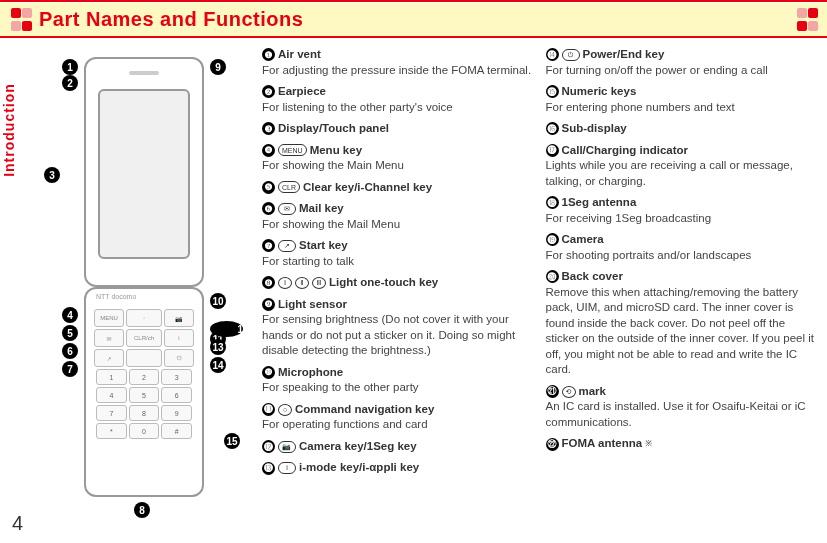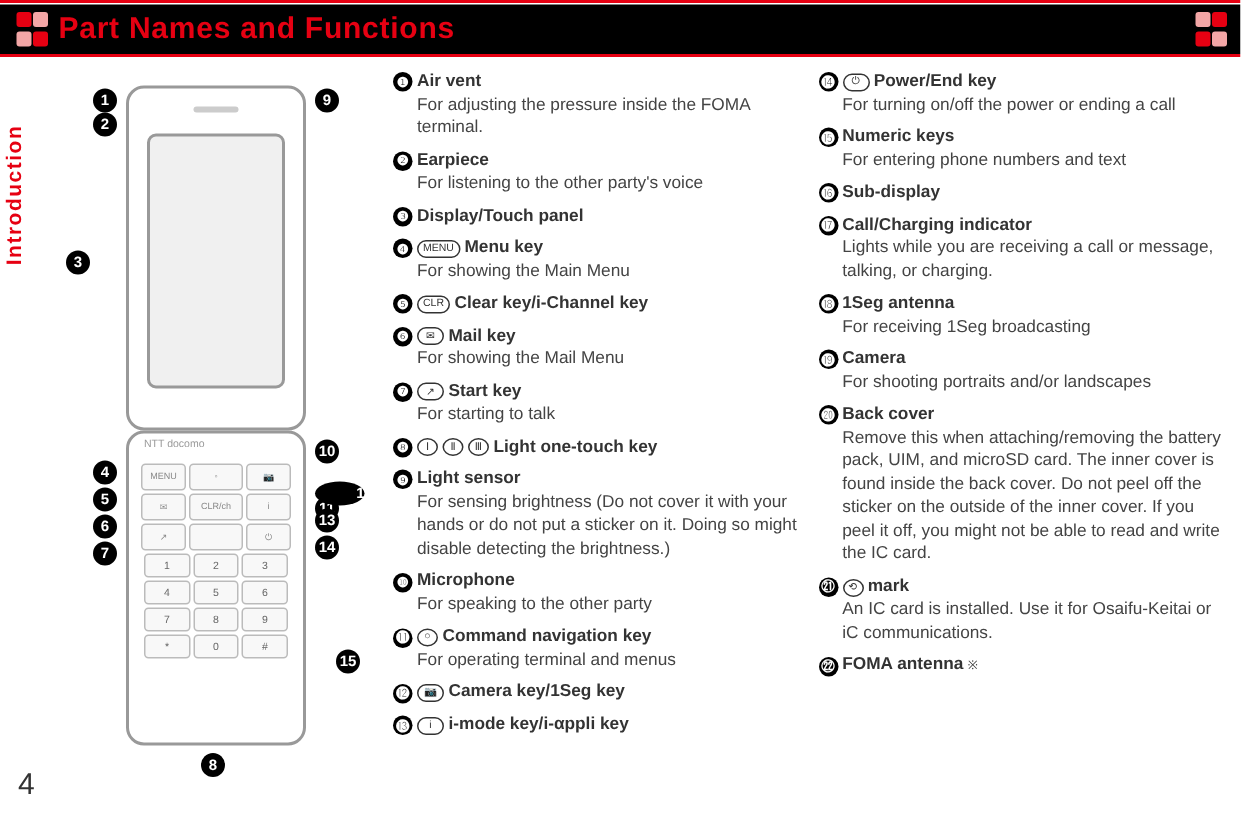--- a/index.html
+++ b/index.html
@@ -1,18 +1,18 @@
 <!DOCTYPE html>
 <html><head>
 <meta charset="utf-8">
 <style>
   * { box-sizing: border-box; margin: 0; padding: 0; }
   body { font-family: Arial, Helvetica, sans-serif; width: 827px; height: 543px; position: relative; background: #fff; color: #333; font-size: 12px; }
   
-  .header { background: #000000; padding: 4px 10px; display: flex; align-items: center; justify-content: space-between; }
+  .header { background: #fef9c3; padding: 4px 10px; display: flex; align-items: center; justify-content: space-between; }
   .header-left { display: flex; align-items: center; gap: 8px; }
   .header-title { color: #e60012; font-size: 20px; font-weight: bold; letter-spacing: 0.5px; }
   .red-bar { height: 2px; background: #e60012; margin-bottom: 1px; }
   .puzzle-piece { width: 10px; height: 10px; border-radius: 2px; margin: 1px; }
   .puzzle-red { background: #e60012; }
   .puzzle-pink { background: #f3a6a6; }
   .puzzle-grid { display: grid; grid-template-columns: repeat(2, 10px); gap: 1px; }
 
   .side-tab { position: absolute; left: 0; top: 70px; width: 18px; height: 120px; display: flex; align-items: center; justify-content: center; }
   .side-tab-text { color: #e60012; font-weight: bold; font-size: 14px; transform: rotate(-90deg); white-space: nowrap; letter-spacing: 1px; }
@@ -37,21 +37,21 @@
   .callout { position: absolute; width: 16px; height: 16px; border-radius: 50%; background: #000; color: #fff; font-size: 10px; display: flex; align-items: center; justify-content: center; font-weight: bold; }
 
   .columns { display: flex; gap: 12px; flex: 1; }
   .col { flex: 1; font-size: 11.5px; line-height: 1.35; }
   .item { margin-bottom: 6px; }
   .item-head { display: flex; align-items: center; gap: 3px; flex-wrap: wrap; }
   .num { display: inline-flex; width: 13px; height: 13px; border-radius: 50%; background: #000; color: #fff; font-size: 9px; align-items: center; justify-content: center; font-weight: bold; flex-shrink: 0; }
   .keyicon { display: inline-flex; min-width: 18px; height: 12px; border: 1px solid #333; border-radius: 7px; font-size: 7px; align-items: center; justify-content: center; padding: 0 3px; font-weight: normal; flex-shrink: 0; background:#fff; }
   .keyicon.round { border-radius: 50%; width: 14px; min-width: 14px; padding: 0; }
   .item-title { font-weight: bold; }
-  .item-desc { margin-left: 16px; color: #444; }
+  .item-desc { color: #444; }
   .sup { font-size: 8px; vertical-align: super; }
 </style>
 </head>
 <body>
 
 <div class="red-bar"></div>
 <div class="header">
   <div class="header-left">
     <span class="puzzle-grid">
       <span class="puzzle-piece puzzle-red"></span>
@@ -208,21 +208,21 @@
             <span class="item-title">Microphone</span>
           </div>
           <div class="item-desc">For speaking to the other party</div>
         </div>
       <div class="item">
           <div class="item-head">
             <span class="num">⓫</span>
             <span class="keyicon round">○</span>
             <span class="item-title">Command navigation key</span>
           </div>
-          <div class="item-desc">For operating terminal and menus</div>
+          <div class="item-desc">For operating functions and card</div>
         </div>
       <div class="item">
           <div class="item-head">
             <span class="num">⓬</span>
             <span class="keyicon">📷</span>
             <span class="item-title">Camera key/1Seg key</span>
           </div>
         </div>
       <div class="item">
           <div class="item-head">

